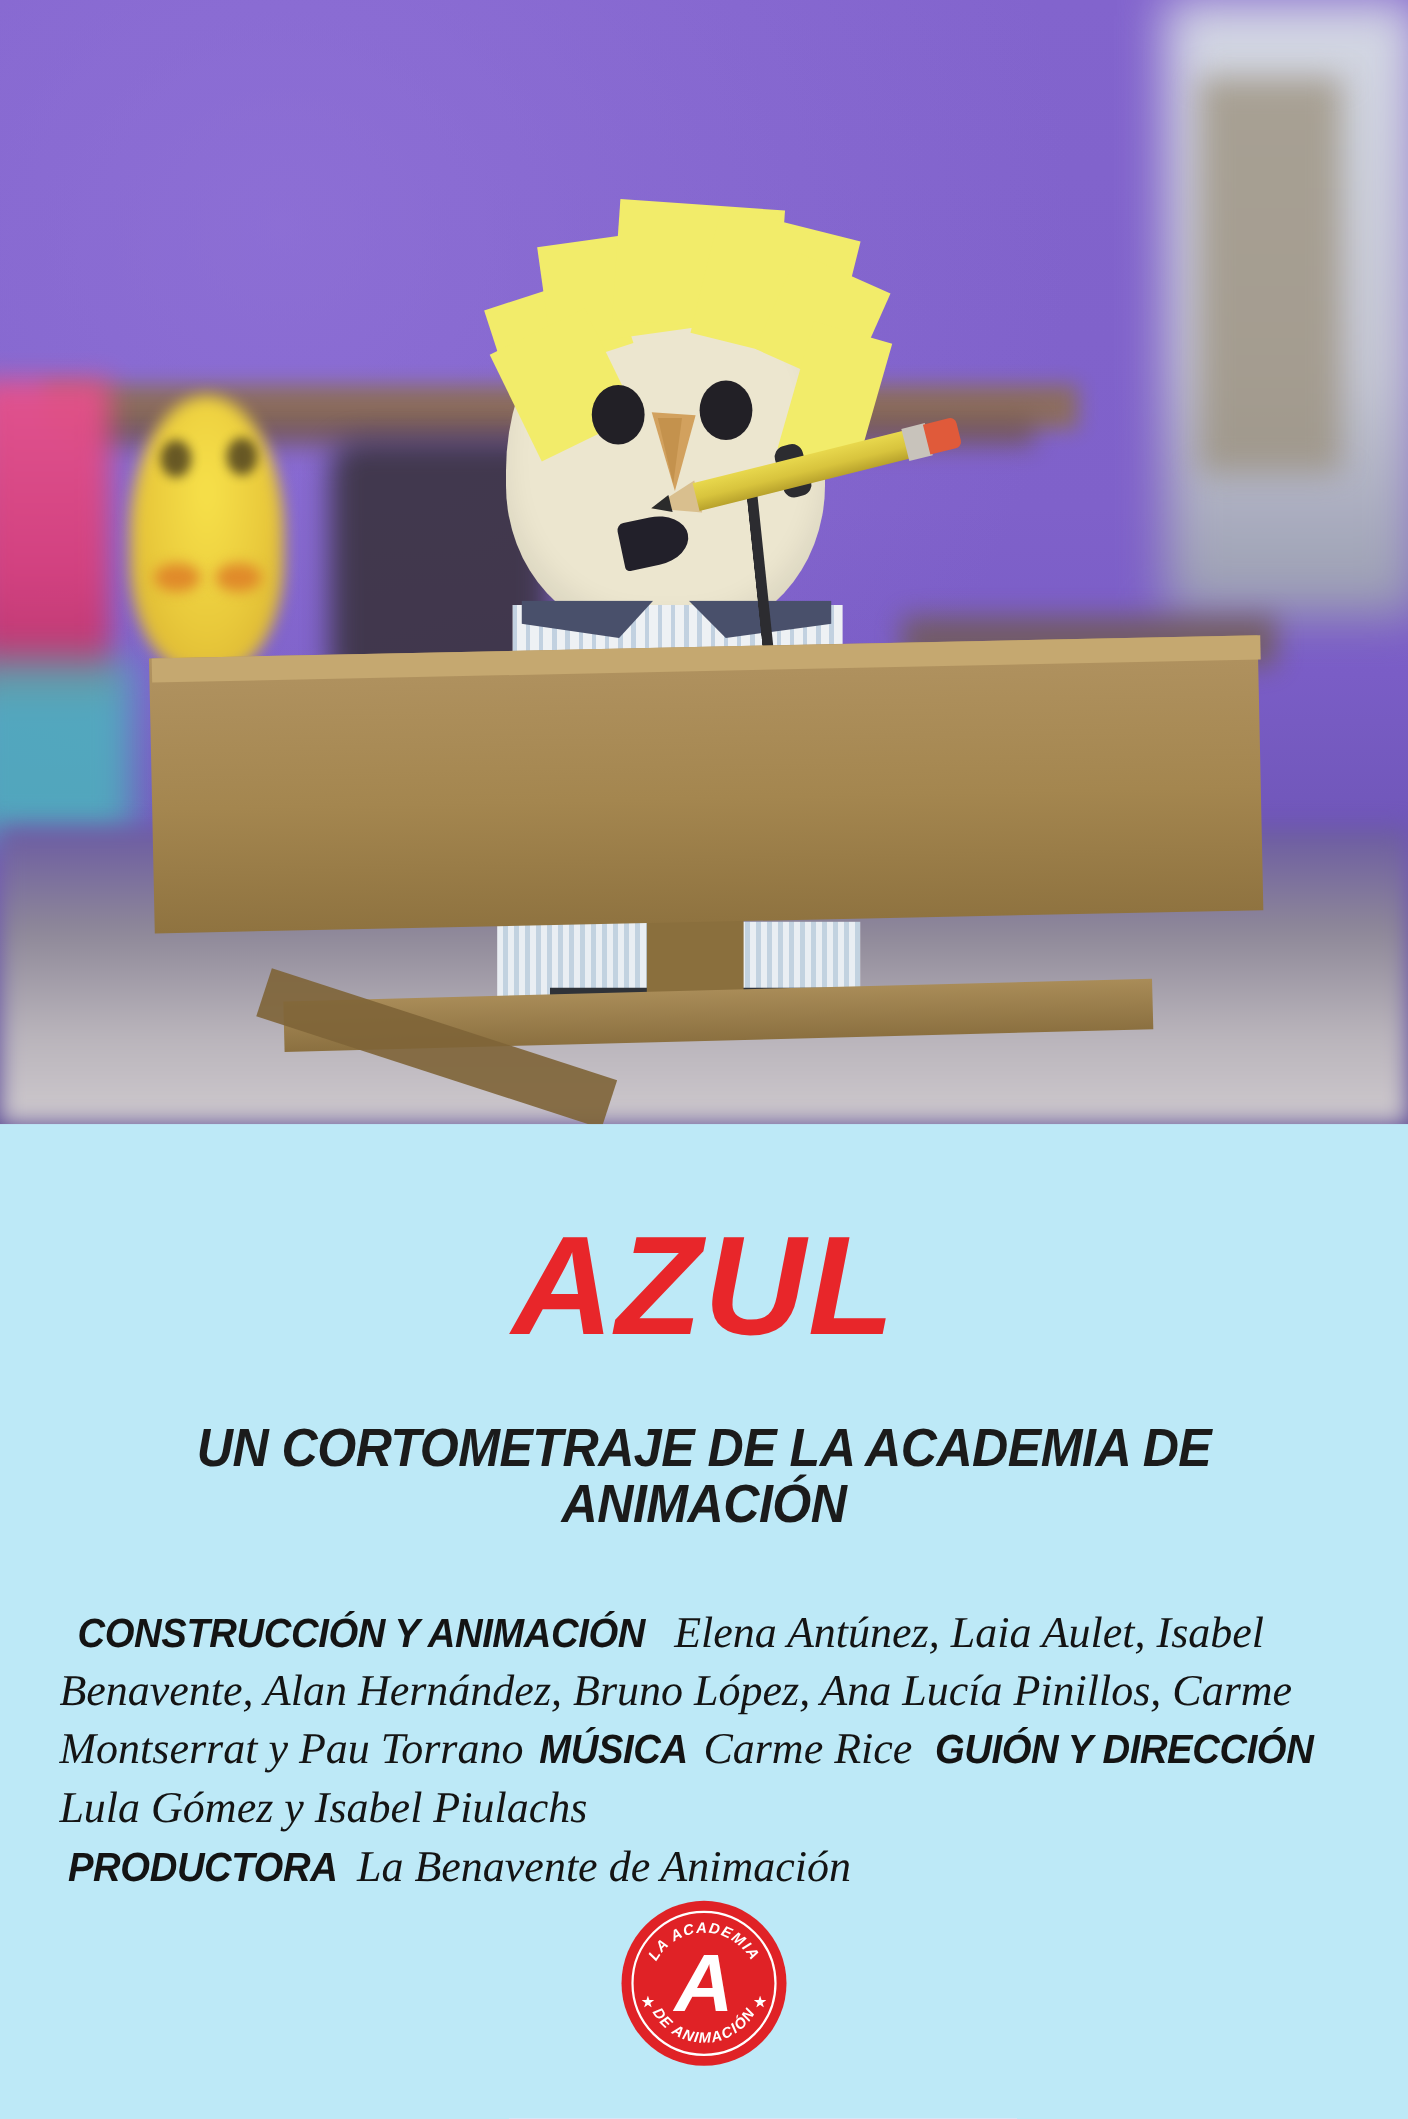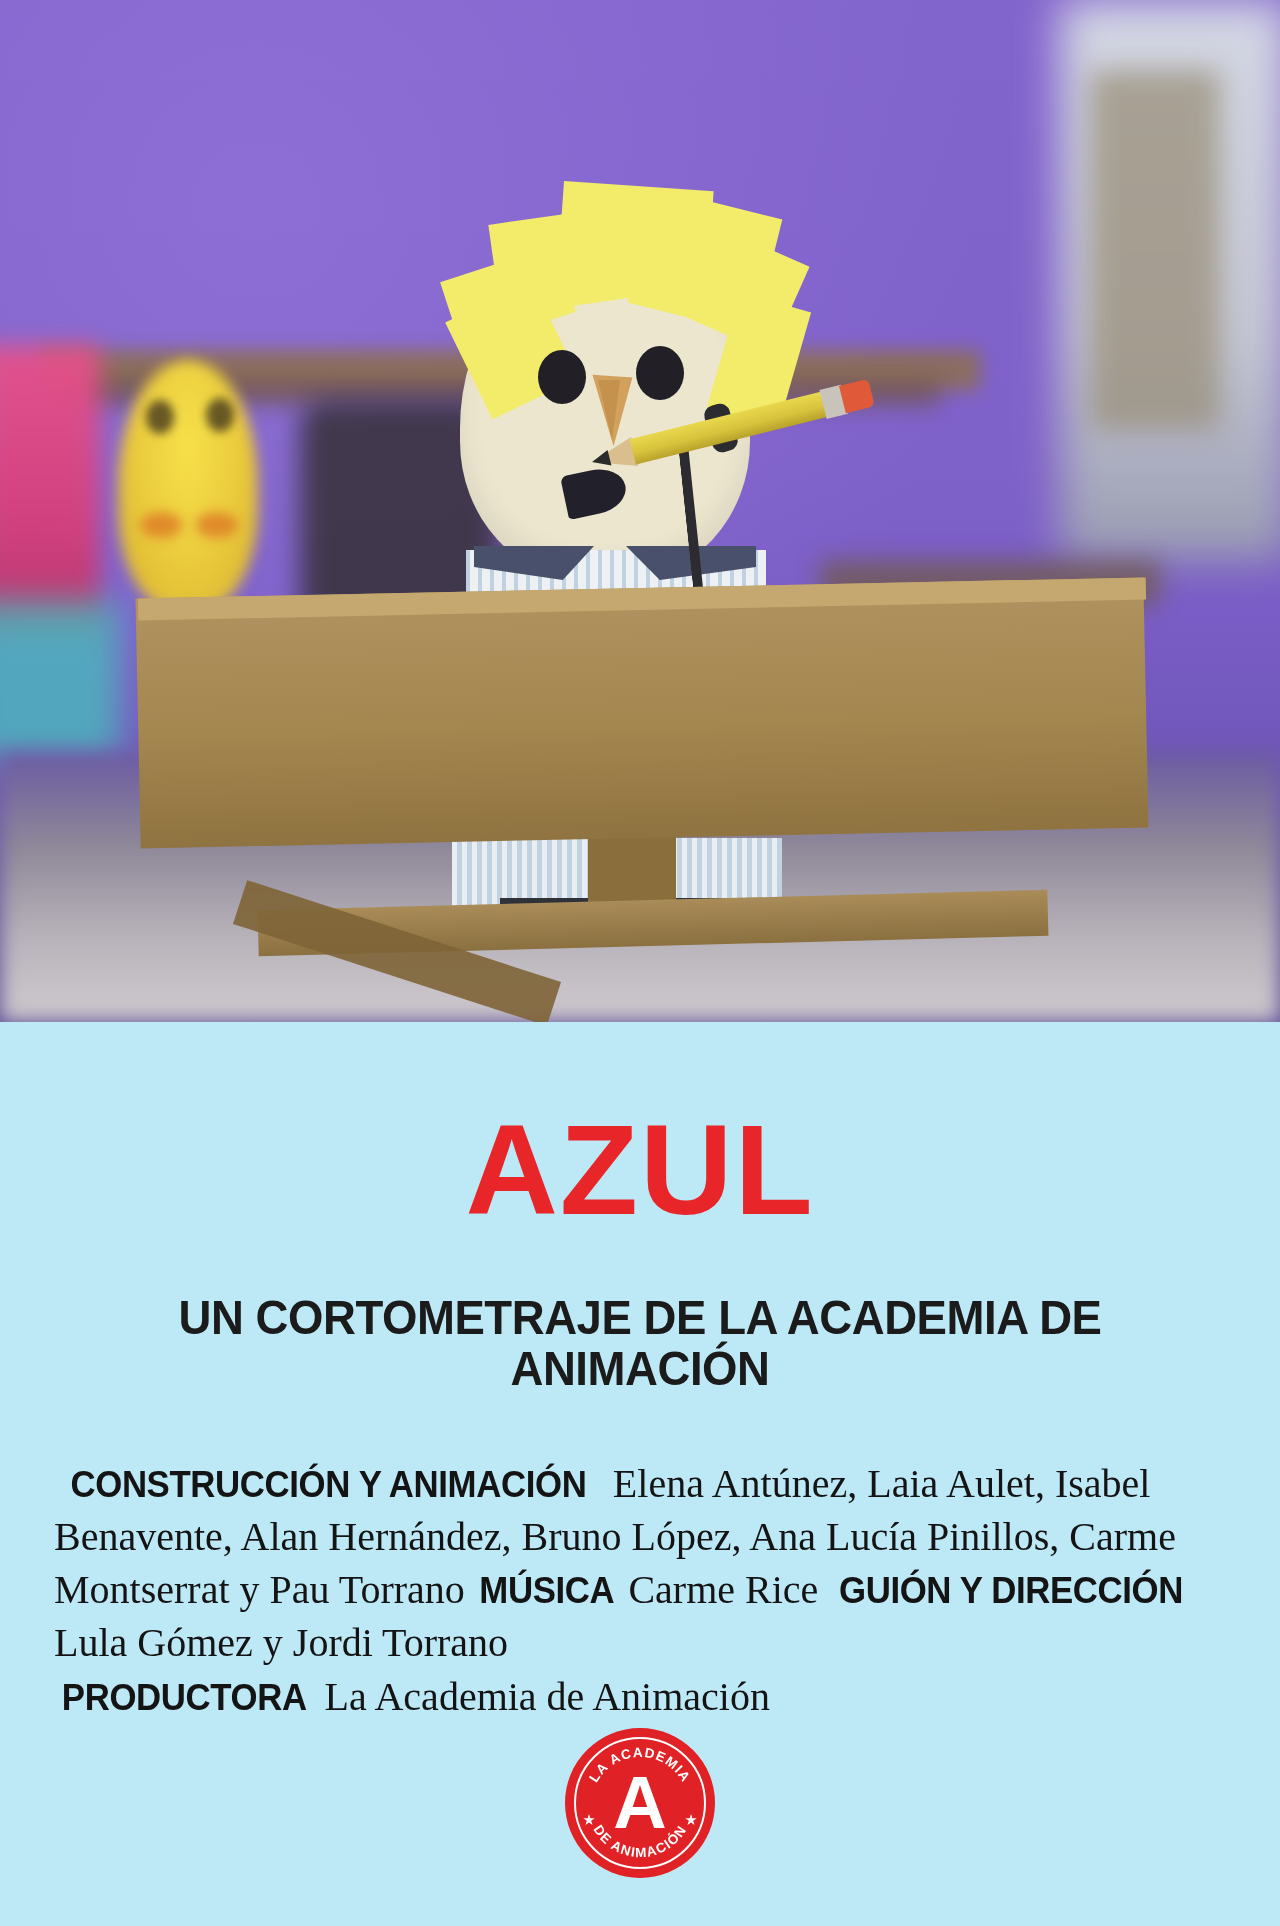--- a/index.html
+++ b/index.html
@@ -9,20 +9,21 @@
   }
   body {
     font-family: "Liberation Sans", sans-serif;
   }
   .poster {
     position: relative;
     width: 1280px;
     height: 1926px;
     overflow: hidden;
     background: #bde9f7;
+    font-style: italic;
   }
 
   
   .photo {
     position: relative;
     width: 1280px;
     height: 1022px;
     overflow: hidden;
     background: #7d62c4;
   }
@@ -544,24 +545,24 @@
     <h1 class="title">AZUL</h1>
 
     <h2 class="subtitle">UN CORTOMETRAJE DE LA ACADEMIA DE ANIMACIÓN</h2>
 
     <p class="credits">
       <span class="role">CONSTRUCCIÓN Y ANIMACIÓN</span>
       <span>Elena Antúnez, Laia Aulet, Isabel Benavente, Alan Hernández, Bruno López, Ana Lucía Pinillos, Carme Montserrat y Pau Torrano</span>
       <span class="role">MÚSICA</span>
       <span>Carme Rice</span>
       <span class="role">GUIÓN Y DIRECCIÓN</span>
-      <span>Lula Gómez y Jordi Torrano</span>
+      <span>Lula Gómez y Isabel Piulachs</span>
       <br>
       <span class="role">PRODUCTORA</span>
-      <span>La Academia de Animación</span>
+      <span>La Benavente de Animación</span>
     </p>
 
     <div class="logo-wrap">
       <div class="logo">
         <div class="logo-inner-ring"></div>
         <svg width="150" height="150" viewBox="0 0 150 150">
           <defs>
             <path id="arcTop" d="M 26,78 A 49,49 0 0 1 124,78" fill="none"></path>
             <path id="arcBottom" d="M 22,76 A 53,53 0 0 0 128,76" fill="none"></path>
           </defs>

